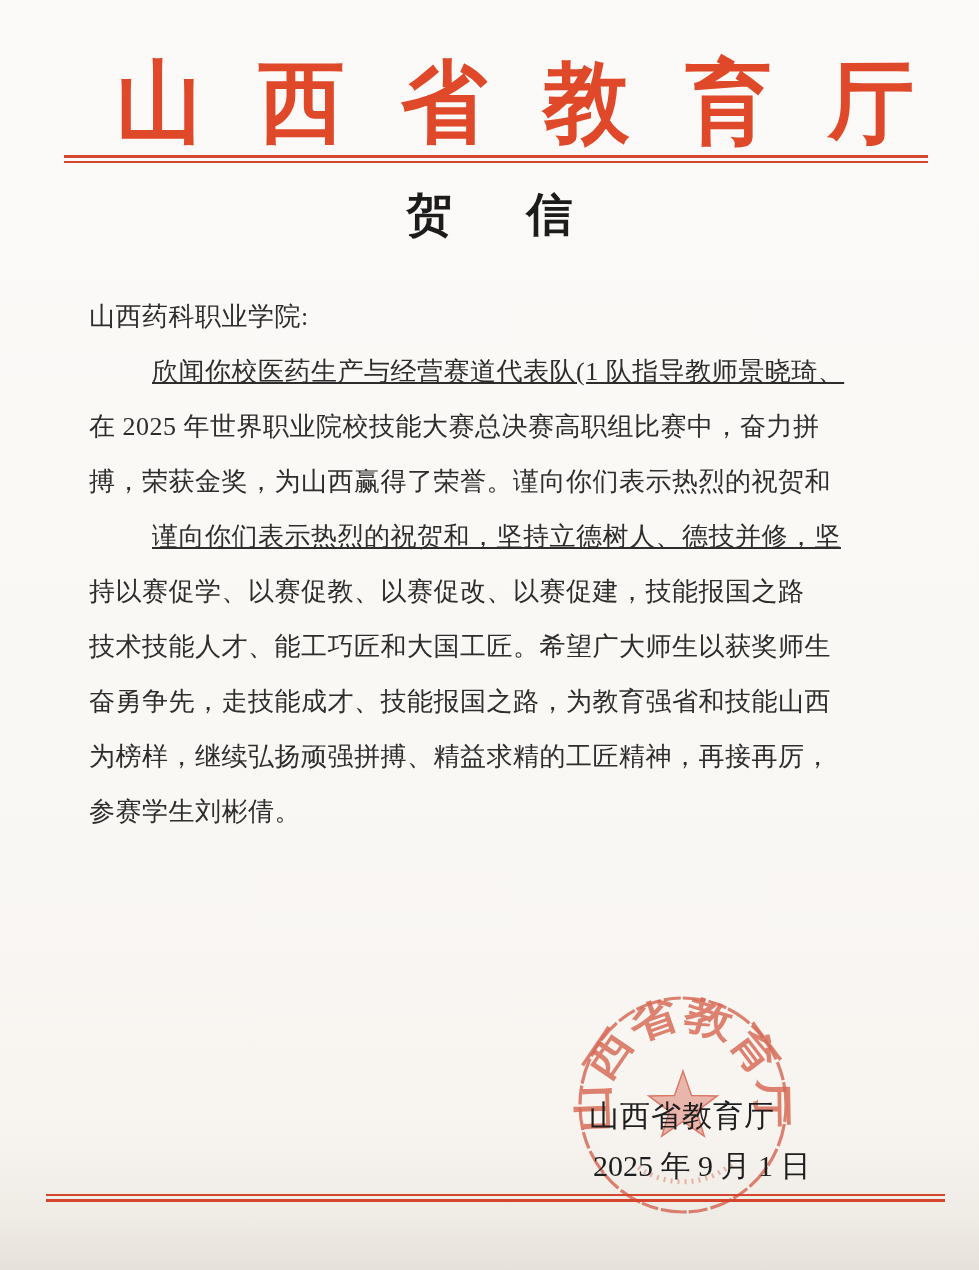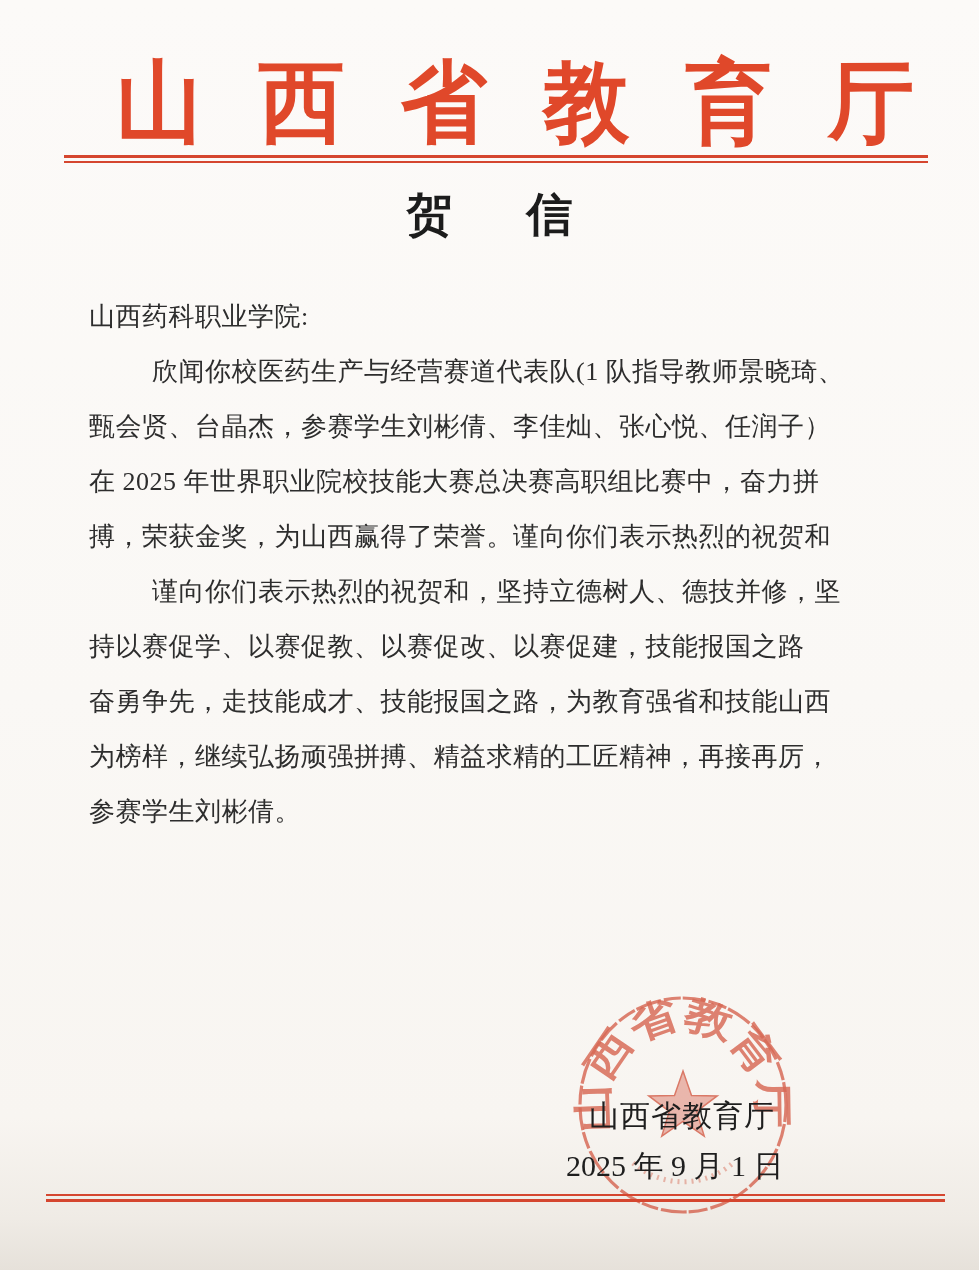--- a/index.html
+++ b/index.html
@@ -59,34 +59,34 @@
     width: 812px;
     font-size: 26px;
     color: #2d2d2d;
   }
   .line {
     height: 55px;
     line-height: 55px;
     white-space: nowrap;
     letter-spacing: 0.5px;
   }
-  .line.indent { padding-left: 63px; }
+  .line.indent { padding-left: 63px; text-decoration: underline; }
   
   .signature-org {
     position: absolute;
     top: 1096px; left: 589px;
     font-size: 30px;
     color: #1e1e1e;
     letter-spacing: 1px;
     z-index: 4;
     white-space: nowrap;
   }
   .signature-date {
     position: absolute;
-    top: 1146px; left: 566px;
+    top: 1146px; left: 593px;
     font-size: 30px;
     color: #1e1e1e;
     z-index: 4;
     white-space: nowrap;
   }
   
   .seal {
     position: absolute;
     top: 991px; left: 571px;
     width: 226px; height: 232px;
@@ -110,25 +110,25 @@
   <div class="rule header-rule"></div>
 
   <h1 class="letter-title">
     <span>贺</span>
     <span>信</span>
   </h1>
 
   <div class="letter-body">
     <div class="line">山西药科职业学院:</div>
     <div class="line indent">欣闻你校医药生产与经营赛道代表队(1 队指导教师景晓琦、</div>
-    <div class="line">甄会贤、台晶杰，参赛学生刘彬倩、李佳灿、张心悦、任润子）</div>
     <div class="line">在 2025 年世界职业院校技能大赛总决赛高职组比赛中，奋力拼</div>
     <div class="line">搏，荣获金奖，为山西赢得了荣誉。谨向你们表示热烈的祝贺和</div>
     <div class="line indent">谨向你们表示热烈的祝贺和，坚持立德树人、德技并修，坚</div>
     <div class="line">持以赛促学、以赛促教、以赛促改、以赛促建，技能报国之路</div>
+    <div class="line">技术技能人才、能工巧匠和大国工匠。希望广大师生以获奖师生</div>
     <div class="line">奋勇争先，走技能成才、技能报国之路，为教育强省和技能山西</div>
     <div class="line">为榜样，继续弘扬顽强拼搏、精益求精的工匠精神，再接再厉，</div>
     <div class="line">参赛学生刘彬倩。</div>
   </div>
 
   <svg class="seal" viewBox="0 0 226 232" xmlns="http://www.w3.org/2000/svg">
     <defs>
       <path id="sealArc" d="M 40.6 140 A 76 76 0 1 1 183.4 140" fill="none"></path>
     </defs>
 

